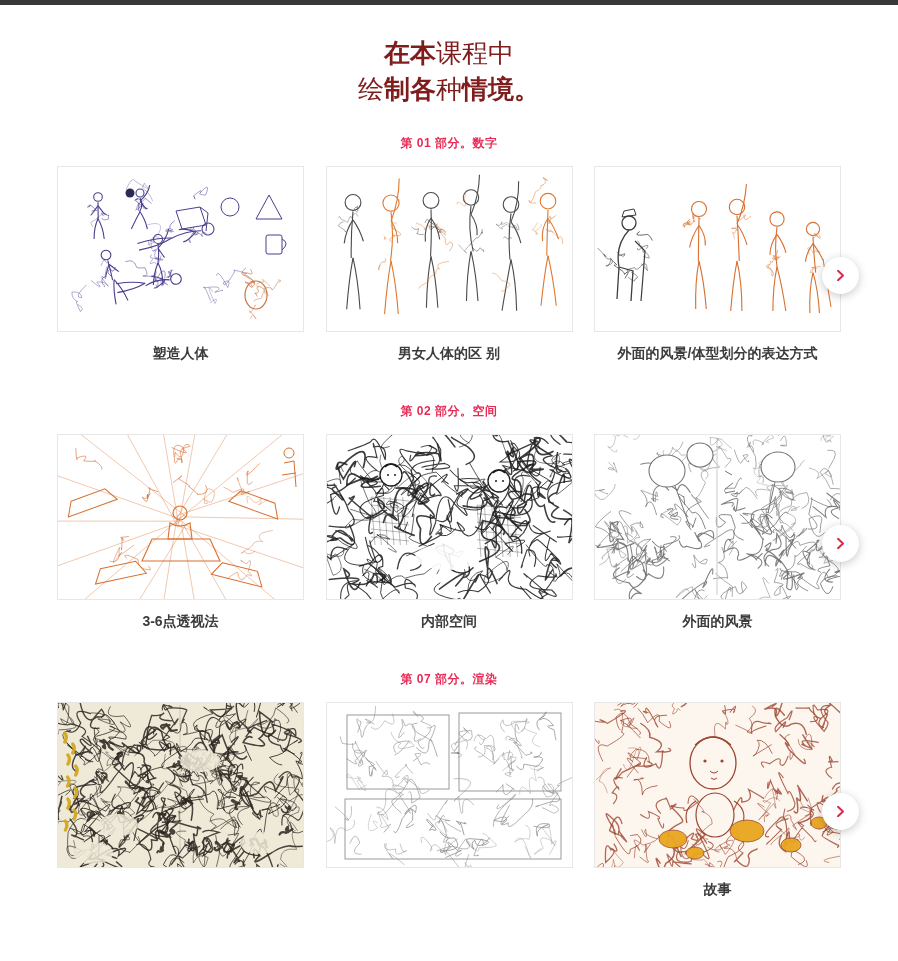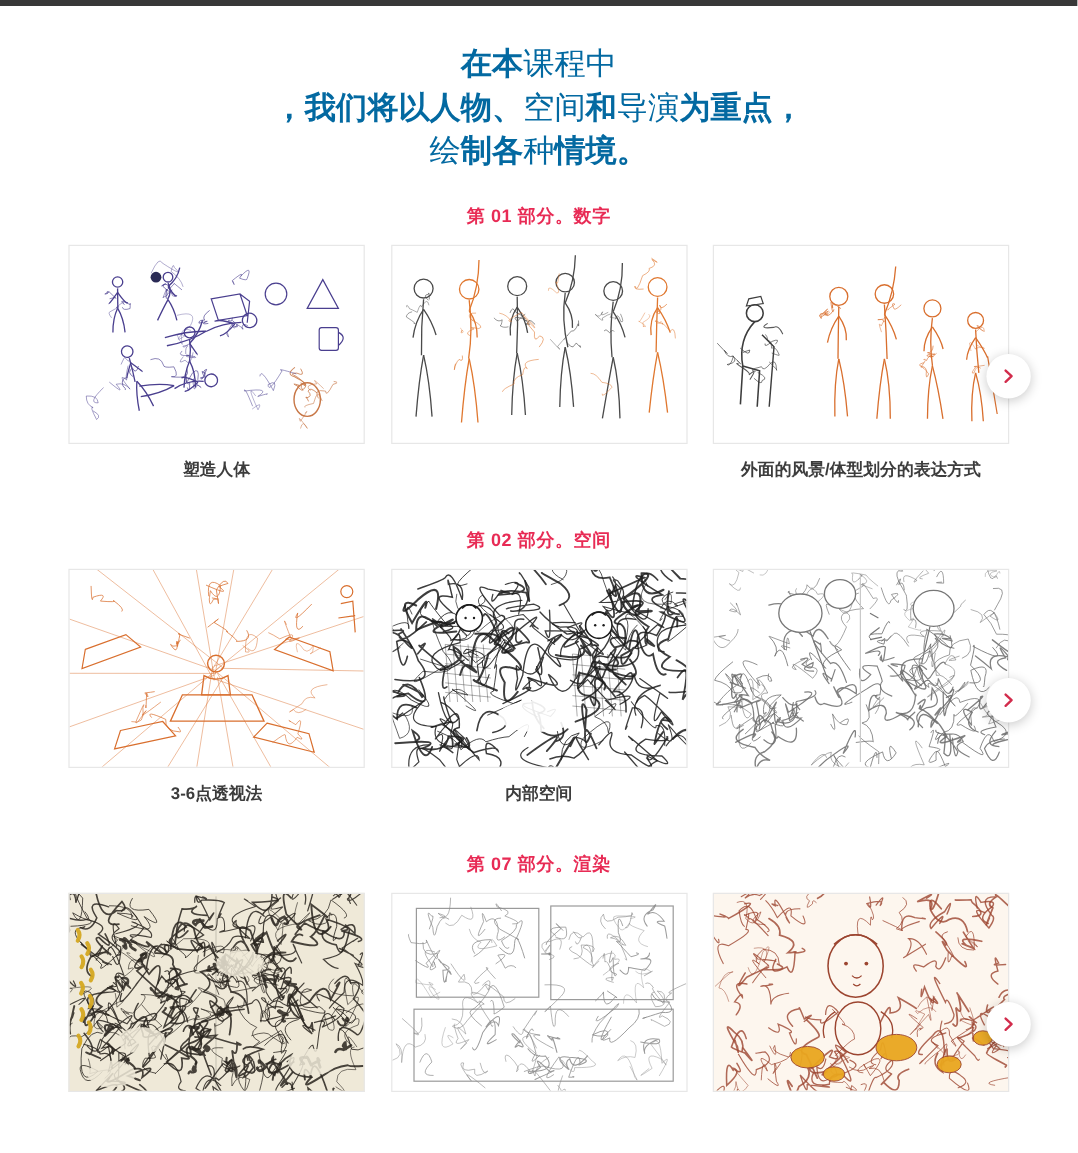--- a/index.html
+++ b/index.html
@@ -6,33 +6,33 @@
   html, body {
     width: 898px; height: 961px;
     background: #ffffff;
     font-family: "Liberation Sans", sans-serif;
     overflow: hidden;
   }
   .topbar { height: 5px; background: #383838; }
   .hero {
     margin-top: 30px;
     text-align: center;
-    color: #0369a1;
+    color: #7f1d1d;
     font-size: 26px;
     line-height: 36px;
     font-weight: 400;
   }
   .hero .seg-b { font-weight: 700; }
   .hero .seg-n { font-weight: 400; }
   .content { width: 784px; margin: 0 auto; }
   .sec-title {
     margin-top: 28px;
     margin-bottom: 14px;
     text-align: center;
-    font-size: 15px;
+    font-size: 12px;
     font-weight: 700;
     letter-spacing: .5px;
     color: var(--accent, #e82b55);
   }
   .carousel { position: relative; }
   .cards { display: flex; justify-content: space-between; }
   .card { width: 247px; }
   .thumb {
     width: 247px; height: 166px;
     border: 1px solid #e7e7e7;
@@ -61,21 +61,20 @@
   }
   .next svg { width: 15px; height: 15px; }
 </style>
 </head>
 <body>
 
 <div class="topbar"></div>
 
 <h2 class="hero">
     <div><span class="seg-b">在本</span><span class="seg-n">课程中</span></div>
-    <div><span class="seg-b">，我们将以人物、</span><span class="seg-n">空间</span><span class="seg-b">和</span><span class="seg-n">导演</span><span class="seg-b">为重点，</span></div>
     <div><span class="seg-n">绘</span><span class="seg-b">制各</span><span class="seg-n">种</span><span class="seg-b">情境。</span></div>
   </h2>
 
 <main class="content">
   <section>
     <h3 class="sec-title">第 01 部分。数字</h3>
     <div class="carousel">
       <div class="cards">
   <figure class="card">
     <div class="thumb" style="background: rgb(255, 255, 255);">
@@ -227,20 +226,21 @@
                 <path d="M223.9 62.8 Q224.7 65.0 220.7 64.1 Q215.0 59.9 225.6 65.3 Q222.3 61.1 231.5 70.9 Q235.4 66.3 235.8 76.7" stroke="#e07830" stroke-width="0.51" fill="none" opacity="0.85" stroke-linecap="round"></path>
                 <path d="M213.8 57.0 Q217.1 59.0 208.7 63.7 Q209.6 68.6 209.0 66.8 Q214.5 68.4 205.3 62.6 Q205.3 65.2 210.3 55.8" stroke="#e07830" stroke-width="0.41" fill="none" opacity="0.85" stroke-linecap="round"></path>
                 <path d="M91.7 121.2 Q92.0 119.0 101.4 115.0 Q100.2 110.0 108.6 107.2 Q109.6 98.9 112.4 102.2 Q106.2 95.8 121.6 94.5" stroke="#e07830" stroke-width="0.54" fill="none" opacity="0.85" stroke-linecap="round"></path>
                 <path d="M89.4 56.0 Q95.1 57.0 99.3 62.9 Q92.2 63.2 107.7 55.4 Q115.5 64.7 116.4 64.5 Q123.3 74.2 108.9 58.3" stroke="#e07830" stroke-width="0.50" fill="none" opacity="0.85" stroke-linecap="round"></path>
                 <path d="M122.5 84.0 Q129.0 76.2 122.7 74.9 Q117.6 81.8 118.4 71.7 Q109.8 61.8 113.3 64.6" stroke="#e07830" stroke-width="0.57" fill="none" opacity="0.85" stroke-linecap="round"></path>
                 <path d="M209.0 35.9 Q200.9 36.8 202.1 33.4 Q203.6 40.1 208.5 24.7 Q215.5 21.2 213.9 18.7 Q221.8 16.5 216.3 11.2 Q225.3 16.5 216.1 10.3" stroke="#e07830" stroke-width="0.57" fill="none" opacity="0.85" stroke-linecap="round"></path>
                 <path d="M174.8 123.4 Q174.0 127.5 183.0 117.7 Q182.5 114.5 174.6 113.6 Q169.6 106.0 165.5 106.1" stroke="#e07830" stroke-width="0.50" fill="none" opacity="0.85" stroke-linecap="round"></path>
                 <path d="M130.0 37.0 Q129.4 31.8 136.9 39.1 Q140.5 40.1 136.3 29.8 Q137.6 35.4 139.0 23.2" stroke="#e07830" stroke-width="0.44" fill="none" opacity="0.85" stroke-linecap="round"></path>
               </svg>
             </div>
+    <figcaption>男女人体的区 别</figcaption>
   </figure>
 
   <figure class="card">
     <div class="thumb" style="background: rgb(255, 255, 255);">
               <svg viewBox="0 0 245 164">
                 <circle cx="34" cy="56" r="7" stroke="#3d3d3d" fill="none" stroke-width="1.3"></circle>
                 <path d="M27 50 l14 -2 l-2 -6 l-10 2 z" stroke="#3d3d3d" fill="none" stroke-width="1"></path>
                 <path d="M34 63 Q20 78 24 100 L22 132 M24 100 L38 104 L36 134" stroke="#3d3d3d" fill="none" stroke-width="1.3"></path>
                 <path d="M40 74 L50 84 L46 134" stroke="#3d3d3d" fill="none" stroke-width="1.2"></path>
                 <path d="M34.5 104.4 Q26.8 103.5 39.6 100.6 Q41.1 105.3 47.0 97.8 Q52.0 93.4 52.1 103.5 Q54.2 104.6 46.2 96.8" stroke="#3d3d3d" stroke-width="0.61" fill="none" opacity="0.85" stroke-linecap="round"></path>
@@ -637,20 +637,21 @@
                 <path d="M7.6 124.0 Q3.0 123.4 23.2 109.2 Q25.2 124.6 13.7 92.8 Q3.4 78.2 18.5 96.4 Q12.2 99.7 3.7 110.2 Q6.0 114.8 -7.4 105.2" stroke="#6b6b6b" stroke-width="0.70" fill="none" opacity="0.85" stroke-linecap="round"></path>
                 <path d="M122 4 L122 160" stroke="#c9c9c9" stroke-width="1" fill="none"></path>
                 <ellipse cx="72" cy="36" rx="18" ry="16" fill="#ffffff" stroke="#777" stroke-width="1.1"></ellipse>
                 <ellipse cx="105" cy="20" rx="13" ry="12" fill="#ffffff" stroke="#777" stroke-width="1.1"></ellipse>
                 <path d="M80 51 L95 92" stroke="#777" stroke-width="1" fill="none"></path>
                 <ellipse cx="183" cy="32" rx="17" ry="15" fill="#ffffff" stroke="#777" stroke-width="1.1"></ellipse>
                 <path d="M180 47 L173 78" stroke="#777" stroke-width="1" fill="none"></path>
                 <path d="M138 48 l-8 6 M140 56 l-10 2 M137 40 l-7 -4" stroke="#777" stroke-width="1" fill="none"></path>
               </svg>
             </div>
+    <figcaption>外面的风景</figcaption>
   </figure>
 </div>
       <button class="next" type="button">
         <svg viewBox="0 0 24 24">
           <path d="M8 4.5 L16 12 L8 19.5" fill="none" stroke="#d22c4c" stroke-width="3.2" stroke-linecap="round" stroke-linejoin="round"></path>
         </svg>
       </button>
     </div>
   </section>
 
@@ -1042,20 +1043,21 @@
                 <path d="M115 68 q4 4 8 0 M116 75 q3 3 6 0" stroke="#9c4530" fill="none" stroke-width="1"></path>
                 <ellipse cx="120" cy="112" rx="19" ry="22" stroke="#9c4530" fill="none" stroke-width="1.2"></ellipse>
                 <path d="M101 98 Q88 106 92 120 M139 98 Q152 106 148 120" stroke="#9c4530" fill="none" stroke-width="1.1"></path>
                 <ellipse cx="78" cy="136" rx="14" ry="9" fill="#e9a61f" stroke="#9c4530" stroke-width="0.8" opacity="0.95"></ellipse>
                 <ellipse cx="152" cy="128" rx="17" ry="11" fill="#e9a61f" stroke="#9c4530" stroke-width="0.8" opacity="0.95"></ellipse>
                 <ellipse cx="196" cy="142" rx="10" ry="7" fill="#e9a61f" stroke="#9c4530" stroke-width="0.8" opacity="0.95"></ellipse>
                 <ellipse cx="100" cy="150" rx="9" ry="6" fill="#e9a61f" stroke="#9c4530" stroke-width="0.8" opacity="0.95"></ellipse>
                 <ellipse cx="224" cy="120" rx="8" ry="6" fill="#e9a61f" stroke="#9c4530" stroke-width="0.8" opacity="0.95"></ellipse>
               </svg>
             </div>
+    <figcaption>故事</figcaption>
   </figure>
 </div>
       <button class="next" type="button">
         <svg viewBox="0 0 24 24">
           <path d="M8 4.5 L16 12 L8 19.5" fill="none" stroke="#d22c4c" stroke-width="3.2" stroke-linecap="round" stroke-linejoin="round"></path>
         </svg>
       </button>
     </div>
   </section>
 </main>

